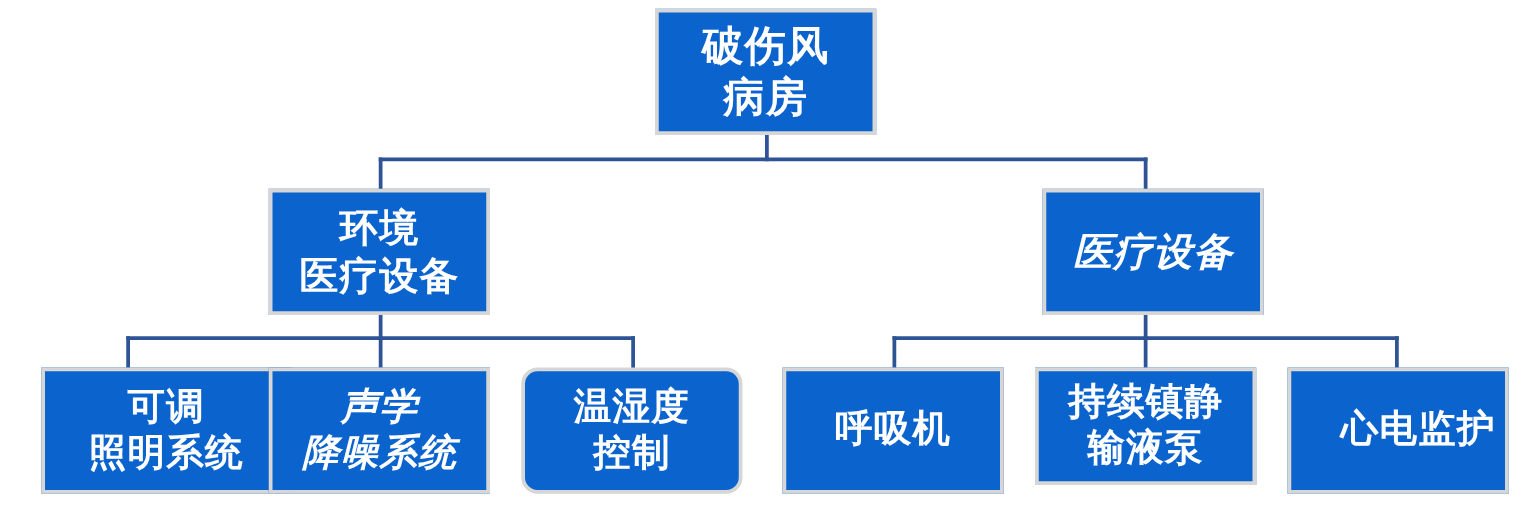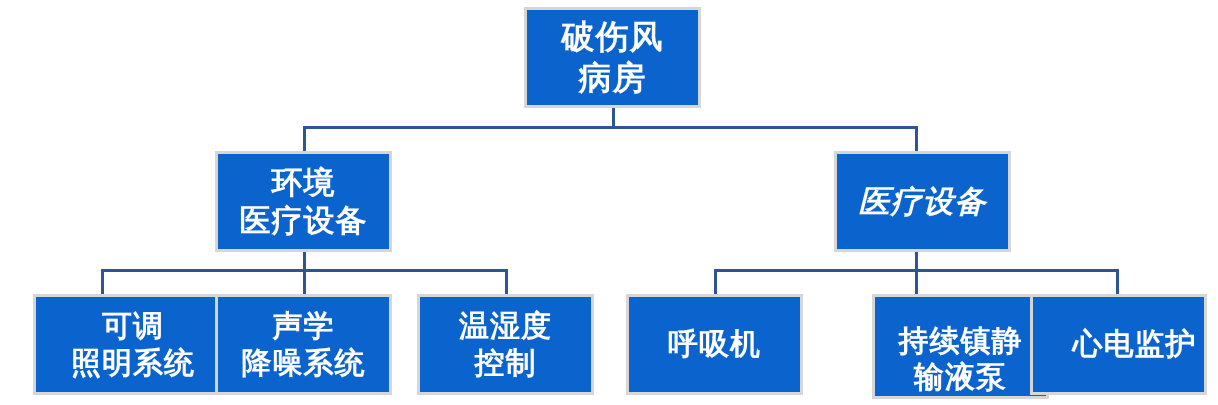--- a/index.html
+++ b/index.html
@@ -89,35 +89,35 @@
 
   <div class="node level-2" style="left:834px; top:151px; width:177px; height:101px;font-style:italic;">
     <span class="node-label">医疗设备</span>
   </div>
 
   <div class="node level-3" style="left:13px; top:294px; width:200px; height:101px;margin-left:20px;">
     <span class="node-label">可调
 照明系统</span>
   </div>
 
-  <div class="node level-3" style="left:215px; top:294px; width:177px; height:101px;">
+  <div class="node level-3" style="left:215px; top:294px; width:177px; height:101px;font-style:italic;">
     <span class="node-label">声学
 降噪系统</span>
   </div>
 
-  <div class="node level-3" style="left:417px; top:294px; width:177px; height:101px;">
+  <div class="node level-3" style="left:417px; top:294px; width:177px; height:101px;border-radius:13px;">
     <span class="node-label">温湿度
 控制</span>
   </div>
 
   <div class="node level-3" style="left:626px; top:294px; width:177px; height:101px;">
     <span class="node-label">呼吸机</span>
   </div>
 
-  <div class="node level-3" style="left:872px; top:294px; width:177px; height:105px;align-items:flex-end;">
+  <div class="node level-3" style="left:828px; top:294px; width:177px; height:94px;">
     <span class="node-label">持续镇静
 输液泵</span>
   </div>
 
   <div class="node level-3" style="left:1030px; top:294px; width:177px; height:101px;padding-left:32px;">
     <span class="node-label">心电监护</span>
   </div>
 
 </div>
 

